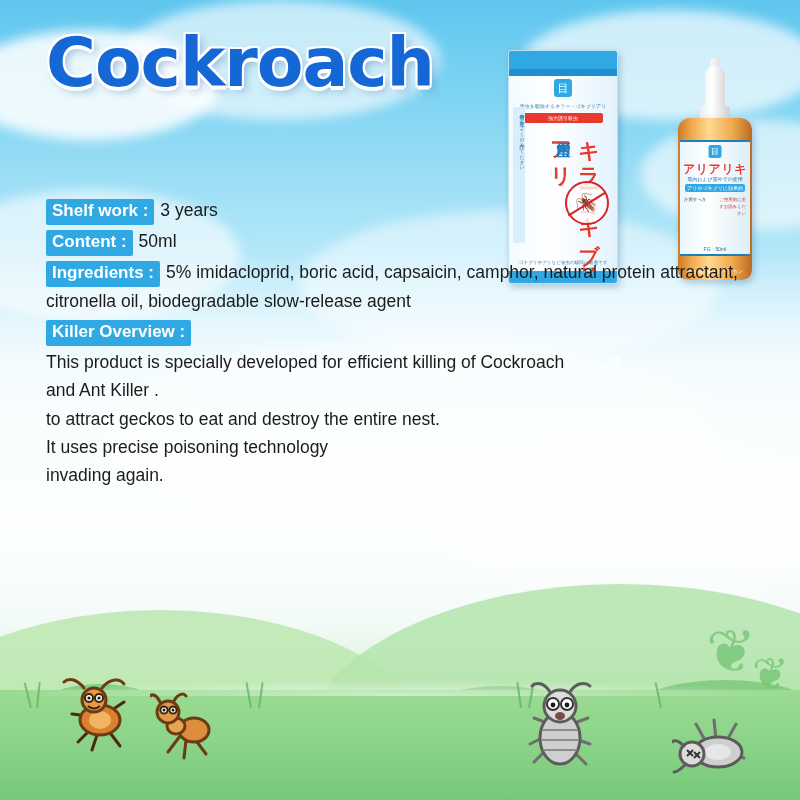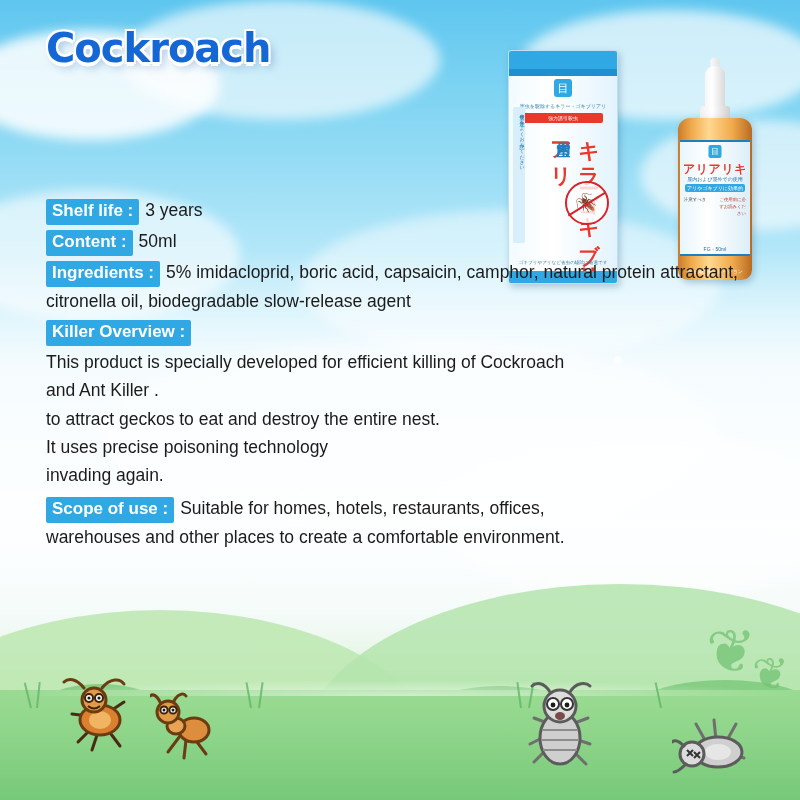--- a/index.html
+++ b/index.html
@@ -109,21 +109,21 @@
   }
 
   
   .headline {
     position: absolute;
     left: 46px;
     top: 28px;
     width: 520px;
     font-family: "DejaVu Sans", sans-serif;
     font-weight: 700;
-    font-size: 40px;
+    font-size: 68px;
     line-height: 1.02;
     letter-spacing: -1px;
     color: #1667d6;
     text-shadow:
       -2px -2px 0 #ffffff,
        2px -2px 0 #ffffff,
       -2px  2px 0 #ffffff,
        2px  2px 0 #ffffff,
        0    4px 0 #ffffff,
        4px  5px 8px rgba(30,90,170,.35);
@@ -393,21 +393,21 @@
         </div>
         <div class="bottle-bottom-txt">蓋を開ける　ポーション</div>
       </div>
     </div>
 
   </div>
 
   <div class="content">
 
     <div class="row">
-      <span class="tag">Shelf life :</span><span class="val">3 years</span>
+      <span class="tag">Shelf work :</span><span class="val">3 years</span>
     </div>
 
     <div class="row">
       <span class="tag">Content :</span><span class="val">50ml</span>
     </div>
 
     <div class="row">
       <span class="tag">Ingredients :</span><span class="val">5% imidacloprid, boric acid, capsaicin, camphor, natural protein attractant, citronella oil, biodegradable slow-release agent</span>
     </div>
 
@@ -416,24 +416,20 @@
     </div>
 
     <div class="ov-lines">
       <p>This product is specially developed for efficient killing of Cockroach</p>
       <p>and Ant Killer .</p>
       <p>to attract geckos to eat and destroy the entire nest.</p>
       <p>It uses precise poisoning technology</p>
       <p>invading again.</p>
     </div>
 
-    <div class="scope-block">
-      <span class="tag">Scope of use :</span><span class="val">Suitable for homes, hotels, restaurants, offices,</span>
-      <p style="margin:0;">warehouses and other places to create a comfortable environment.</p>
-    </div>
 
   </div>
 
   <div class="bug" style="left:62px;bottom:44px;">
     <svg width="92" height="80" viewBox="0 0 92 80">
       <g stroke="#4a2b12" stroke-width="3" fill="none" stroke-linecap="round">
         <path d="M30 52 L16 66"></path>
           <path d="M36 56 L30 74"></path>
           <path d="M46 54 L58 70"></path>
         <path d="M26 40 L10 38"></path>

